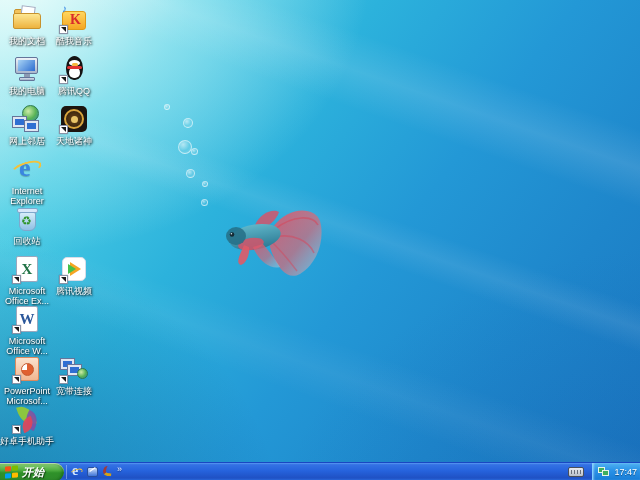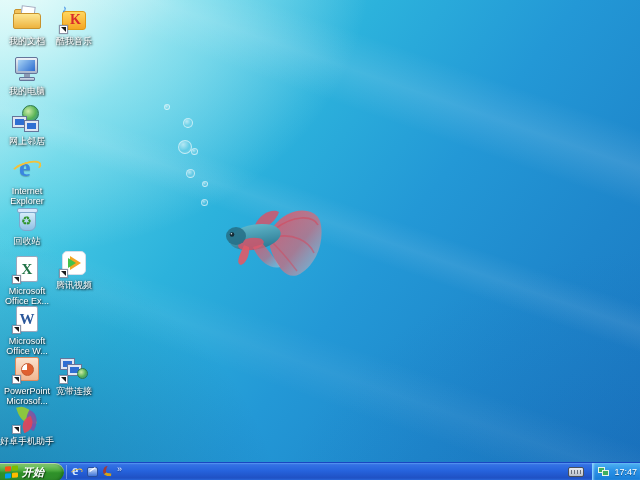--- a/index.html
+++ b/index.html
@@ -280,21 +280,41 @@
 
   <div class="cell c1" style="top:4px">
     <div class="ic ic-kw">
         <div class="box"></div>
         <span class="ltr">K</span>
         <span class="note">♪</span>
         <span class="sc"></span>
       </div>
     <div class="lbl">酷我音乐</div>
   </div>
-  <div class="cell c1" style="top:248px">
+  <div class="cell c1" style="top:54px">
+    <div class="ic ic-qq">
+        <div class="bodyb"></div>
+        <div class="face"></div>
+        <div class="belly"></div>
+        <div class="beak"></div>
+        <div class="scarf"></div>
+        <span class="sc"></span>
+      </div>
+    <div class="lbl">腾讯QQ</div>
+  </div>
+  <div class="cell c1" style="top:104px">
+    <div class="ic ic-game">
+        <div class="disc"></div>
+        <div class="ring"></div>
+        <div class="core"></div>
+        <span class="sc"></span>
+      </div>
+    <div class="lbl">天地诸神</div>
+  </div>
+  <div class="cell c1" style="top:254px">
     <div class="ic ic-tv">
         <div class="sq"></div>
         <div class="t1"></div>
         <div class="t2"></div>
         <span class="sc"></span>
       </div>
     <div class="lbl">腾讯视频</div>
   </div>
   <div class="cell c1" style="top:354px">
     <div class="ic ic-bb">

